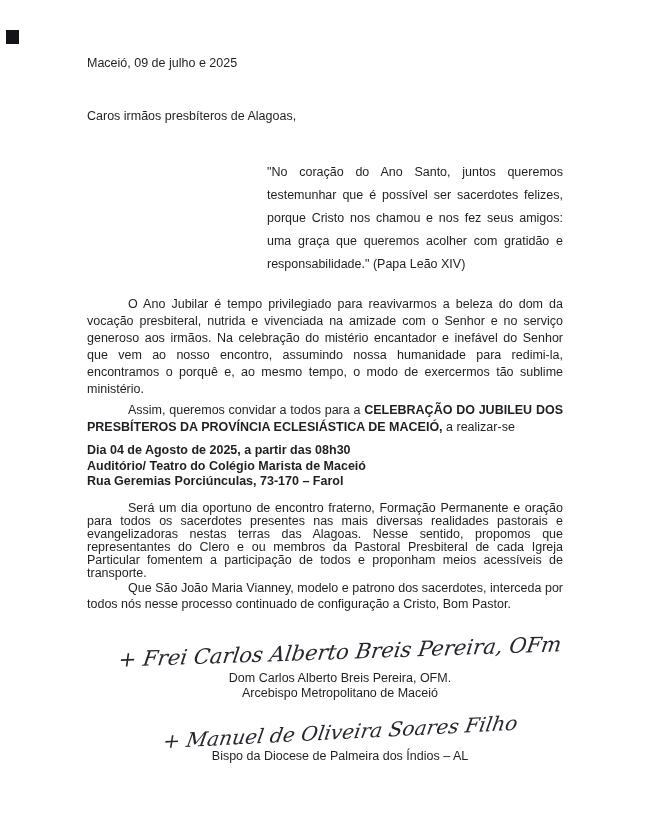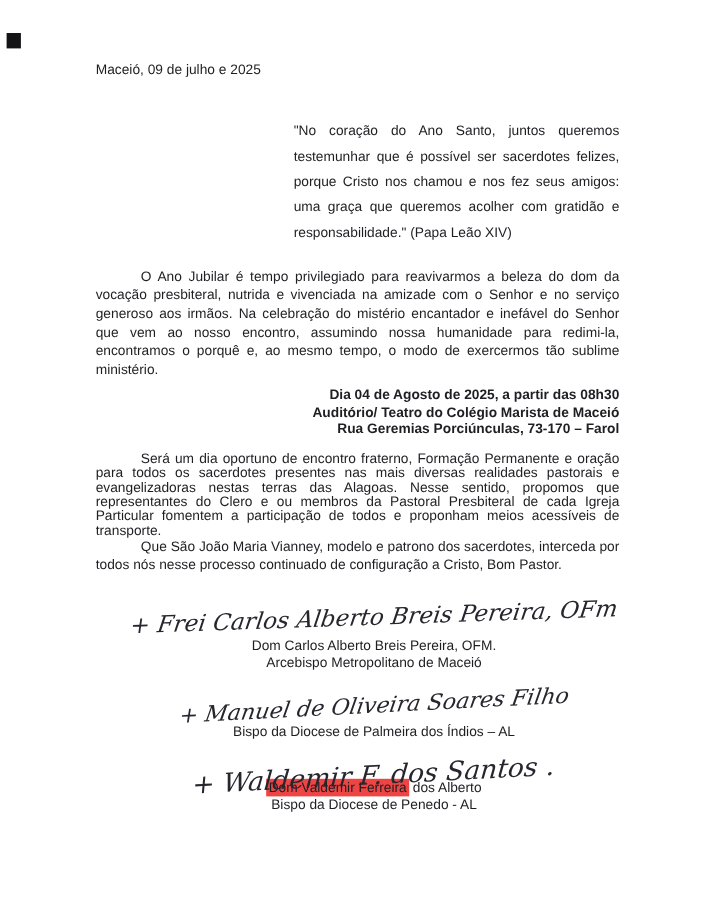--- a/index.html
+++ b/index.html
@@ -40,21 +40,21 @@
   }
   .para {
     margin: 0;
     text-align: justify;
   }
   .para.indent { text-indent: 41px; }
   .p1 { margin-top: 20px; }
   .invite { margin-top: 4px; }
   .event-block {
     margin: 7px 0 12px 0;
-    text-align: right;
+    text-align: left;
     font-weight: bold;
     line-height: 15.5px;
   }
   .event-block p { margin: 0; }
   .p2 { margin-top: 12px; line-height: 13px; }
   .p3 { margin-top: 0; line-height: 16.5px; }
   strong { font-weight: bold; }
 
   .signatures {
     margin-top: 24px;
@@ -95,25 +95,27 @@
 <body>
 
 <div class="page">
 
   <div class="scan-artifact"></div>
 
   <div class="content">
 
     <p class="date-line">Maceió, 09 de julho e 2025</p>
 
+    <p class="salutation">Caros irmãos presbíteros de Alagoas,</p>
 
     <p class="quote-block">"No coração do Ano Santo, juntos queremos testemunhar que é possível ser sacerdotes felizes, porque Cristo nos chamou e nos fez seus amigos: uma graça que queremos acolher com gratidão e responsabilidade." (Papa Leão XIV)</p>
 
     <p class="para indent p1">O Ano Jubilar é tempo privilegiado para reavivarmos a beleza do dom da vocação presbiteral, nutrida e vivenciada na amizade com o Senhor e no serviço generoso aos irmãos. Na celebração do mistério encantador e inefável do Senhor que vem ao nosso encontro, assumindo nossa humanidade para redimi-la, encontramos o porquê e, ao mesmo tempo, o modo de exercermos tão sublime ministério.</p>
 
+    <p class="para indent invite"><span>Assim, queremos convidar a todos para a </span><strong>CELEBRAÇÃO DO JUBILEU DOS PRESBÍTEROS DA PROVÍNCIA ECLESIÁSTICA DE MACEIÓ,</strong><span> a realizar-se</span></p>
 
     <div class="event-block">
       <p>Dia 04 de Agosto de 2025, a partir das 08h30</p>
       <p>Auditório/ Teatro do Colégio Marista de Maceió</p>
       <p>Rua Geremias Porciúnculas, 73-170 – Farol</p>
     </div>
 
     <p class="para indent p2">Será um dia oportuno de encontro fraterno, Formação Permanente e oração para todos os sacerdotes presentes nas mais diversas realidades pastorais e evangelizadoras nestas terras das Alagoas. Nesse sentido, propomos que representantes do Clero e ou membros da Pastoral Presbiteral de cada Igreja Particular fomentem a participação de todos e proponham meios acessíveis de transporte.</p>
 
     <p class="para indent p3">Que São João Maria Vianney, modelo e patrono dos sacerdotes, interceda por todos nós nesse processo continuado de configuração a Cristo, Bom Pastor.</p>

